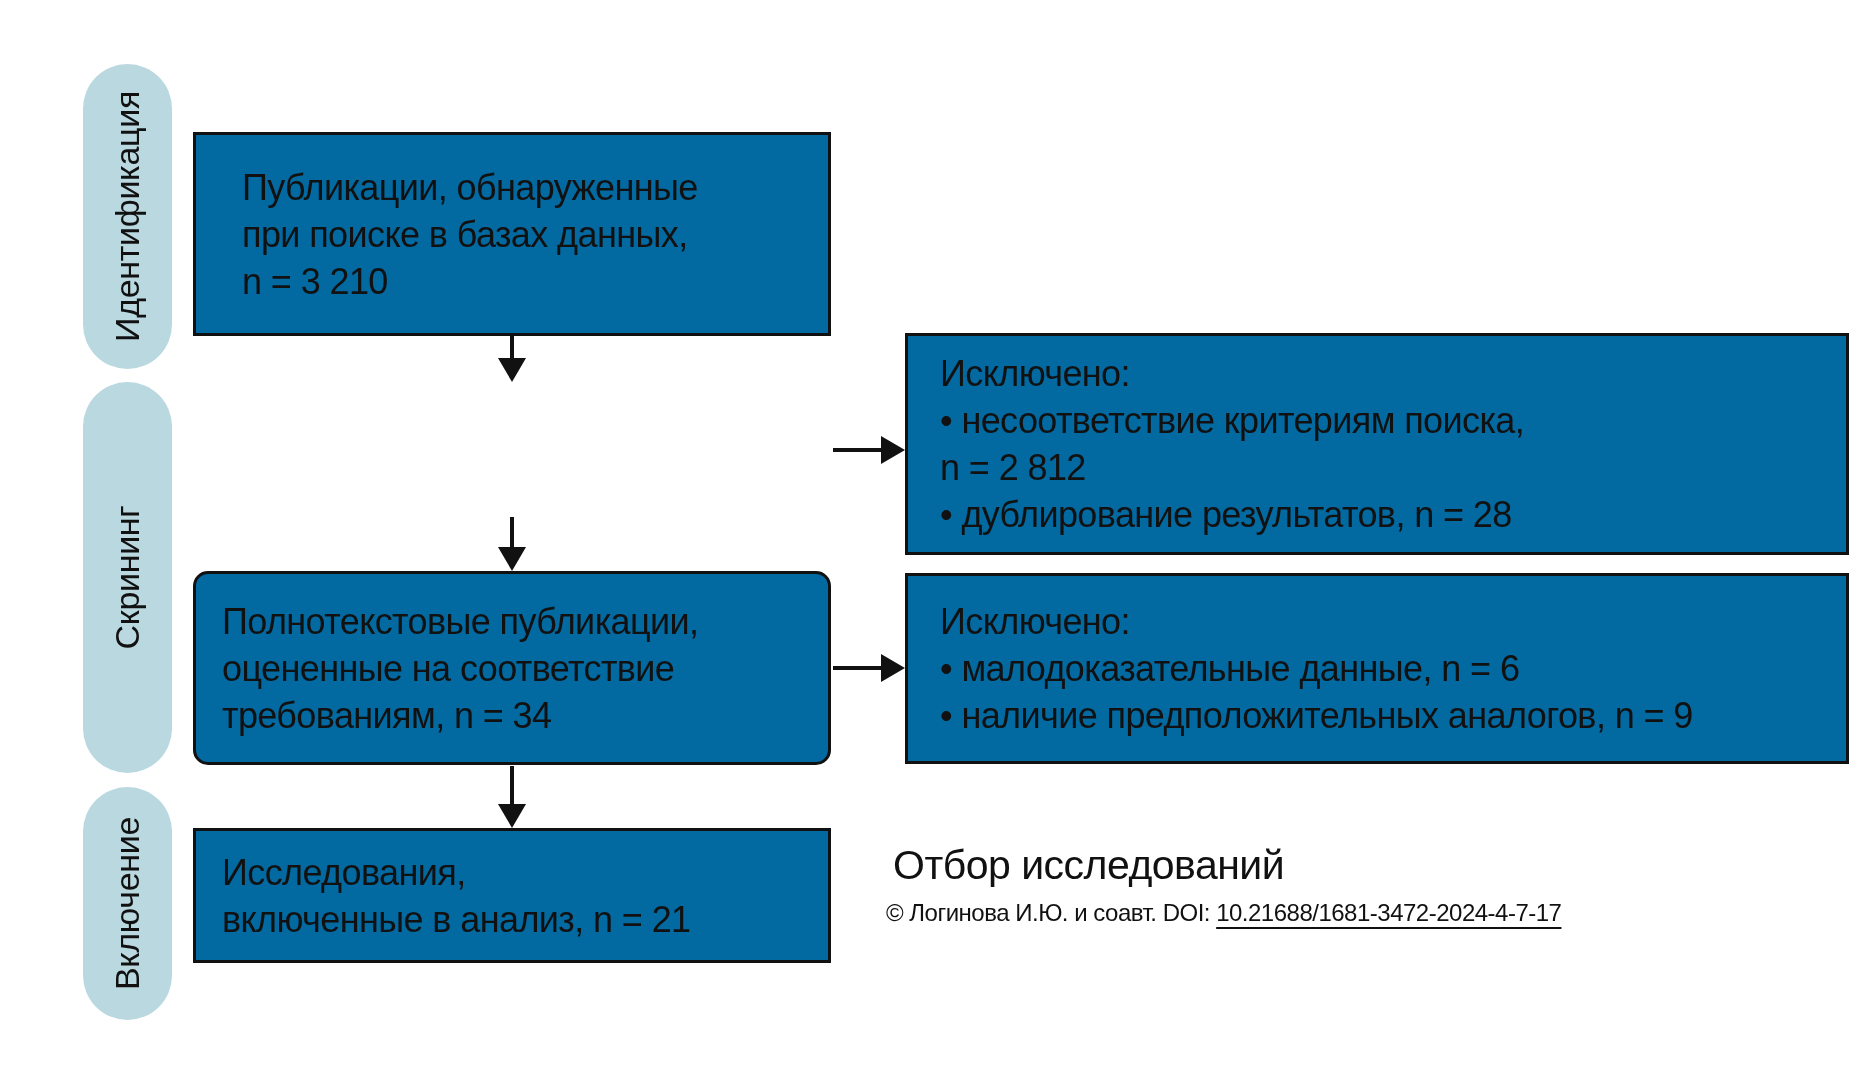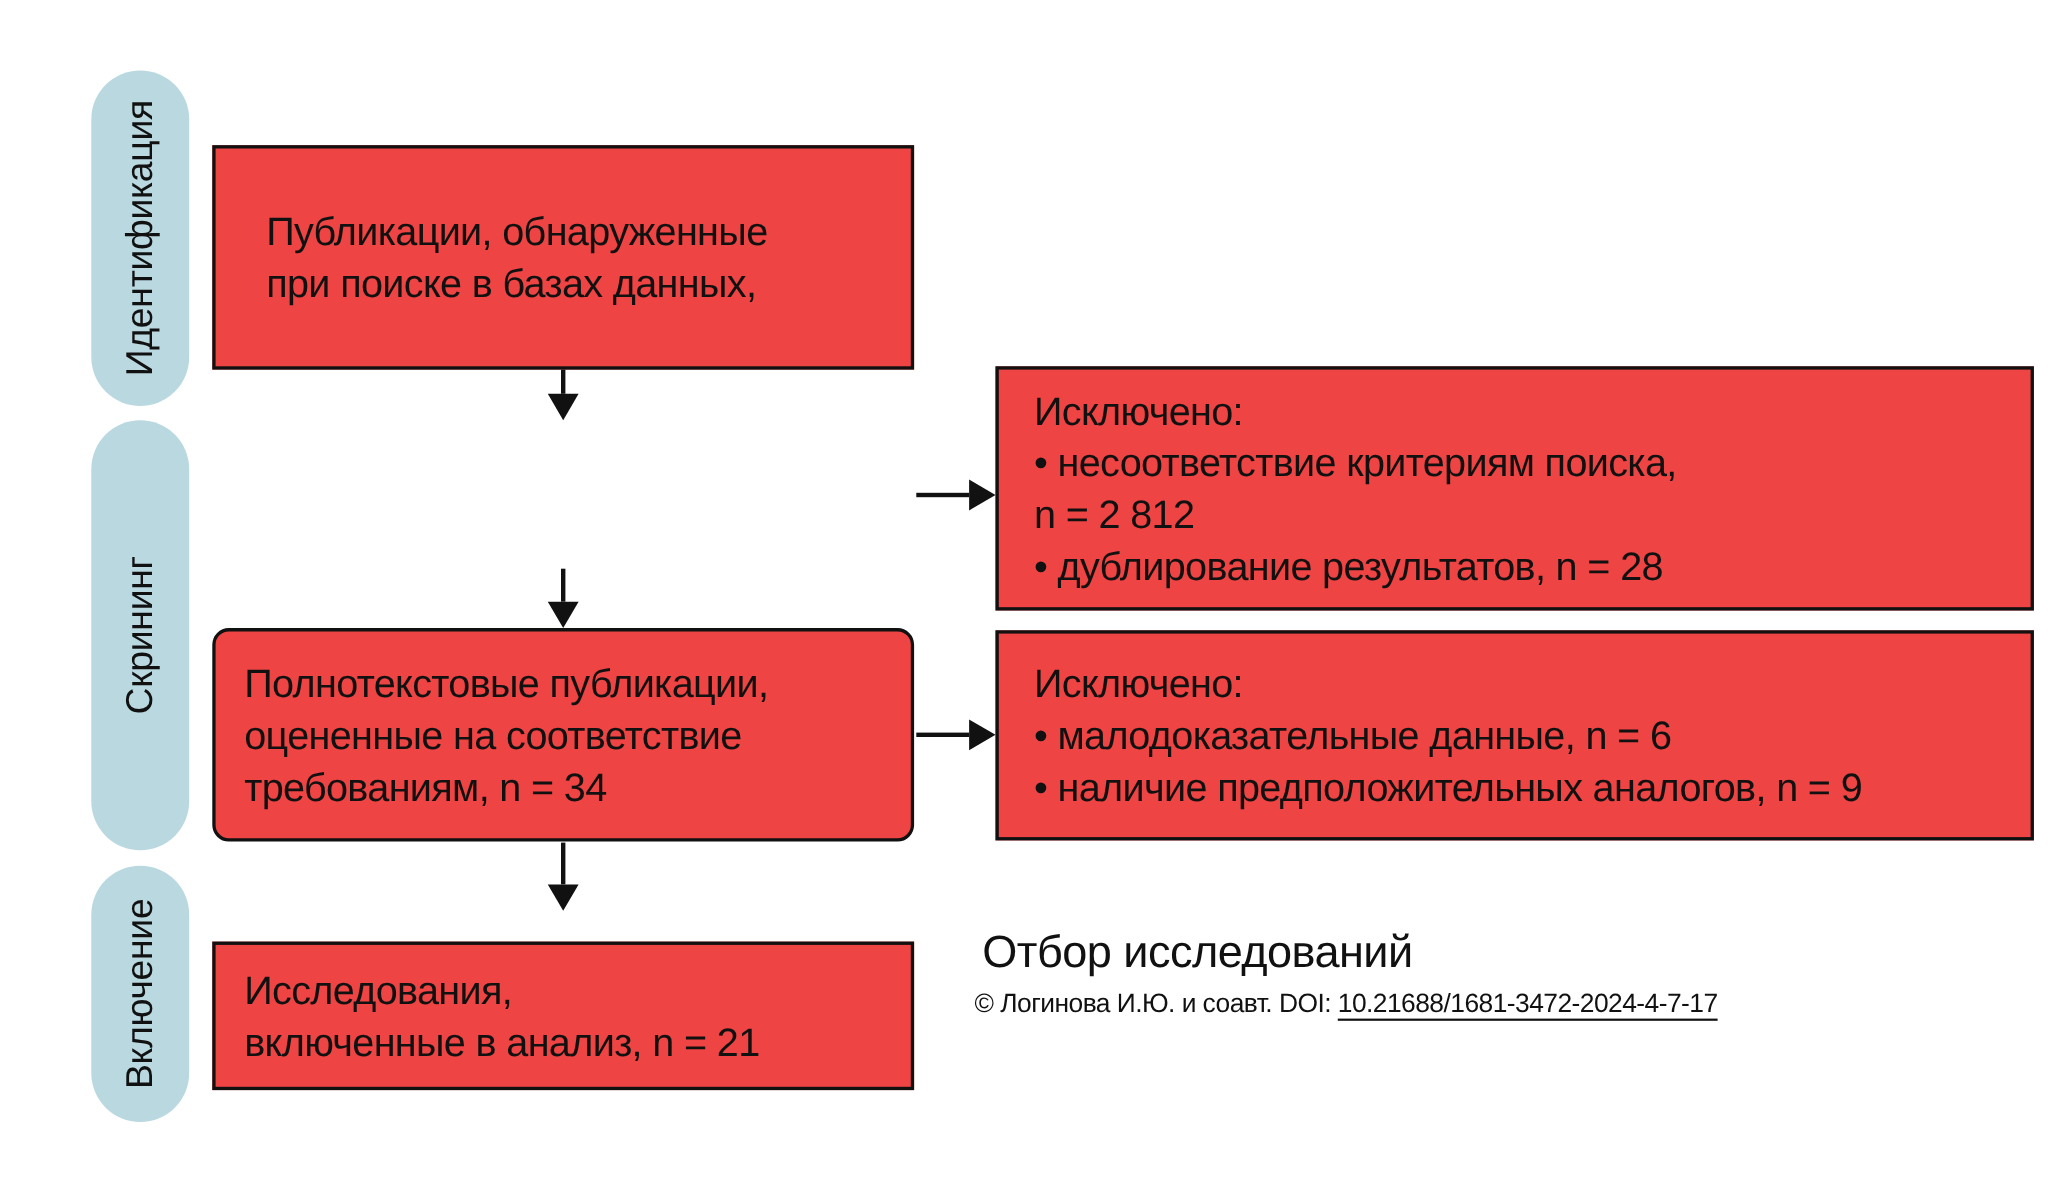--- a/index.html
+++ b/index.html
@@ -27,21 +27,21 @@
     transform: rotate(-90deg);
     white-space: nowrap;
     font-size: 34px;
     letter-spacing: -0.3px;
   }
   
   .box {
     position: absolute;
     border: 3px solid #111111;
     box-sizing: border-box;
-    background: #ef4444;
+    background: #0369a1;
     display: flex;
     flex-direction: column;
     justify-content: center;
     font-size: 36px;
     line-height: 47px;
     letter-spacing: -0.6px;
   }
   .box .line { display: block; }
   .flow-box { left: 193px; width: 638px; padding-left: 26px; padding-right: 8px; }
   .flow-box.first { padding-left: 46px; }
@@ -110,27 +110,28 @@
   <div class="pill" style="top:382px; height:391px;">
     <span class="pill-label">Скрининг</span>
   </div>
   <div class="pill" style="top:787px; height:233px;">
     <span class="pill-label">Включение</span>
   </div>
 
   <div class="box flow-box first" style="top:132px; height:204px;">
     <span class="line">Публикации, обнаруженные</span>
     <span class="line">при поиске в базах данных,</span>
+    <span class="line">n = 3 210</span>
   </div>
   <div class="box flow-box" style="top:571px; height:194px;border-radius:15px;">
     <span class="line">Полнотекстовые публикации,</span>
     <span class="line">оцененные на соответствие</span>
     <span class="line">требованиям, n = 34</span>
   </div>
-  <div class="box flow-box" style="top:828px; height:135px;margin-top:28px;">
+  <div class="box flow-box" style="top:828px; height:135px;">
     <span class="line">Исследования,</span>
     <span class="line">включенные в анализ, n = 21</span>
   </div>
 
   <div class="box side-box" style="top:333px; height:222px;">
     <span class="line">Исключено:</span>
     <span class="line">• несоответствие критериям поиска,</span>
     <span class="line">n = 2 812</span>
     <span class="line">• дублирование результатов, n = 28</span>
   </div>

